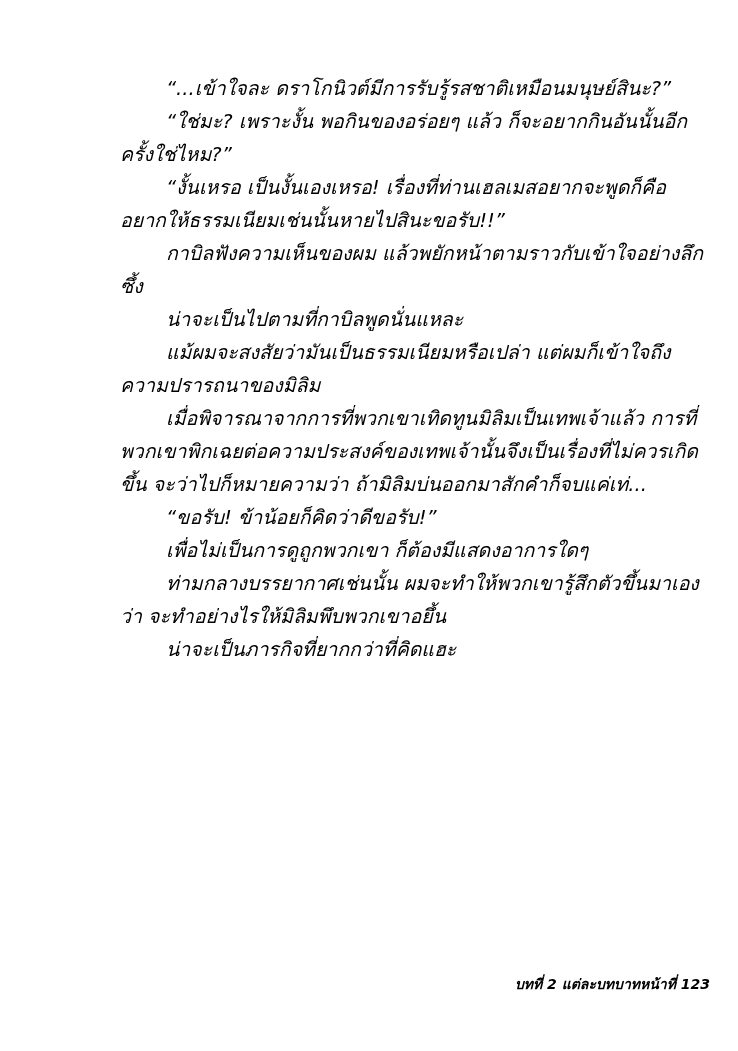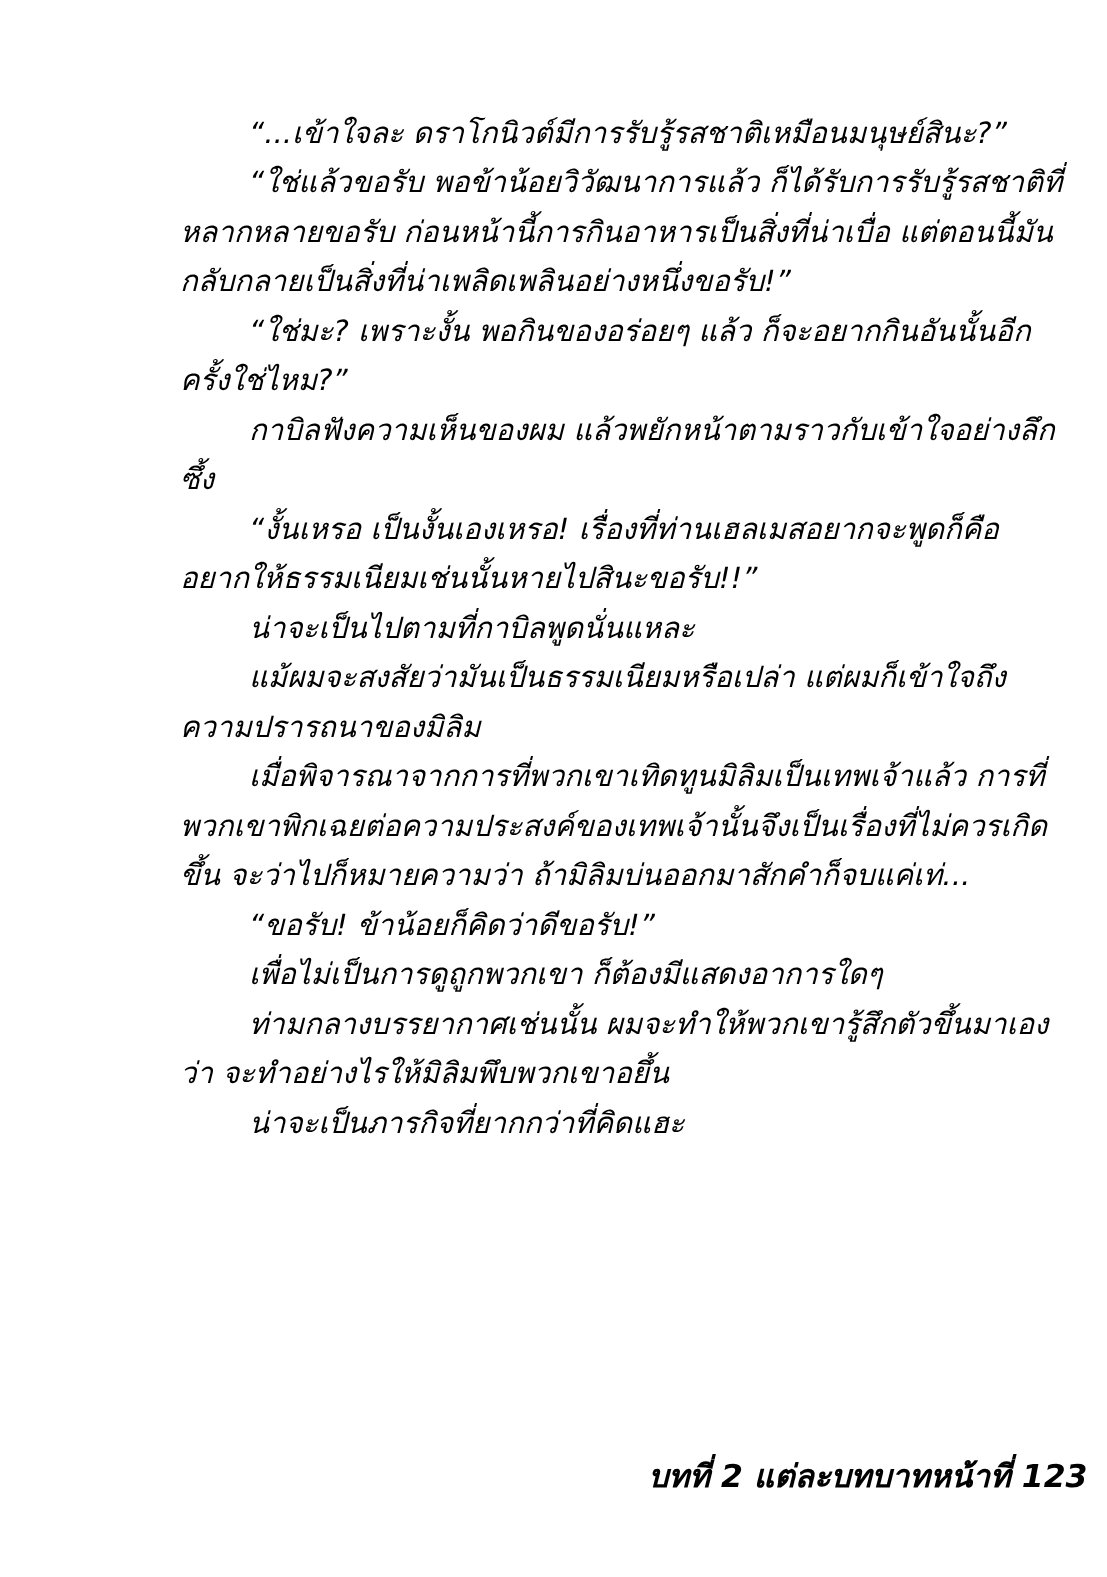--- a/index.html
+++ b/index.html
@@ -30,41 +30,40 @@
     text-align: left;
   }
   .para {
     margin: 0;
     text-indent: 46px;
     white-space: pre-wrap;
     word-break: break-word;
   }
   .footer {
     position: absolute;
-    right: 59px;
+    right: 74px;
     bottom: 52px;
     font-family: "DejaVu Sans", sans-serif;
     font-style: italic;
     font-weight: bold;
-    font-size: 21px;
+    font-size: 14px;
     line-height: 30px;
     color: #000000;
     white-space: pre;
   }
 </style>
 </head>
 <body>
 
 <div class="page">
   <div class="body-text">
     <p class="para">“...เข้าใจละ ดราโกนิวต์มีการรับรู้รสชาติเหมือนมนุษย์สินะ?”</p>
-    <p class="para">“ใช่แล้วขอรับ พอข้าน้อยวิวัฒนาการแล้ว ก็ได้รับการรับรู้รสชาติที่หลากหลายขอรับ ก่อนหน้านี้การกินอาหารเป็นสิ่งที่น่าเบื่อ แต่ตอนนี้มันกลับกลายเป็นสิ่งที่น่าเพลิดเพลินอย่างหนึ่งขอรับ!”</p>
     <p class="para">“ใช่มะ? เพราะงั้น พอกินของอร่อยๆ แล้ว ก็จะอยากกินอันนั้นอีกครั้งใช่ไหม?”</p>
+    <p class="para">“งั้นเหรอ เป็นงั้นเองเหรอ! เรื่องที่ท่านเฮลเมสอยากจะพูดก็คืออยากให้ธรรมเนียมเช่นนั้นหายไปสินะขอรับ!!”</p>
     <p class="para">กาบิลฟังความเห็นของผม แล้วพยักหน้าตามราวกับเข้าใจอย่างลึกซึ้ง</p>
-    <p class="para">“งั้นเหรอ เป็นงั้นเองเหรอ! เรื่องที่ท่านเฮลเมสอยากจะพูดก็คืออยากให้ธรรมเนียมเช่นนั้นหายไปสินะขอรับ!!”</p>
     <p class="para">น่าจะเป็นไปตามที่กาบิลพูดนั่นแหละ</p>
     <p class="para">แม้ผมจะสงสัยว่ามันเป็นธรรมเนียมหรือเปล่า แต่ผมก็เข้าใจถึงความปรารถนาของมิลิม</p>
     <p class="para">เมื่อพิจารณาจากการที่พวกเขาเทิดทูนมิลิมเป็นเทพเจ้าแล้ว การที่พวกเขาพิกเฉยต่อความประสงค์ของเทพเจ้านั้นจึงเป็นเรื่องที่ไม่ควรเกิดขึ้น จะว่าไปก็หมายความว่า ถ้ามิลิมบ่นออกมาสักคำก็จบแค่เท่...</p>
     <p class="para">“ขอรับ! ข้าน้อยก็คิดว่าดีขอรับ!”</p>
     <p class="para">เพื่อไม่เป็นการดูถูกพวกเขา ก็ต้องมีแสดงอาการใดๆ</p>
     <p class="para">ท่ามกลางบรรยากาศเช่นนั้น ผมจะทำให้พวกเขารู้สึกตัวขึ้นมาเองว่า จะทำอย่างไรให้มิลิมพึบพวกเขาอยึ้น</p>
     <p class="para">น่าจะเป็นภารกิจที่ยากกว่าที่คิดแฮะ</p>
   </div>
   <div class="footer">บทที่ 2 แต่ละบทบาทหน้าที่ 123</div>
 </div>

